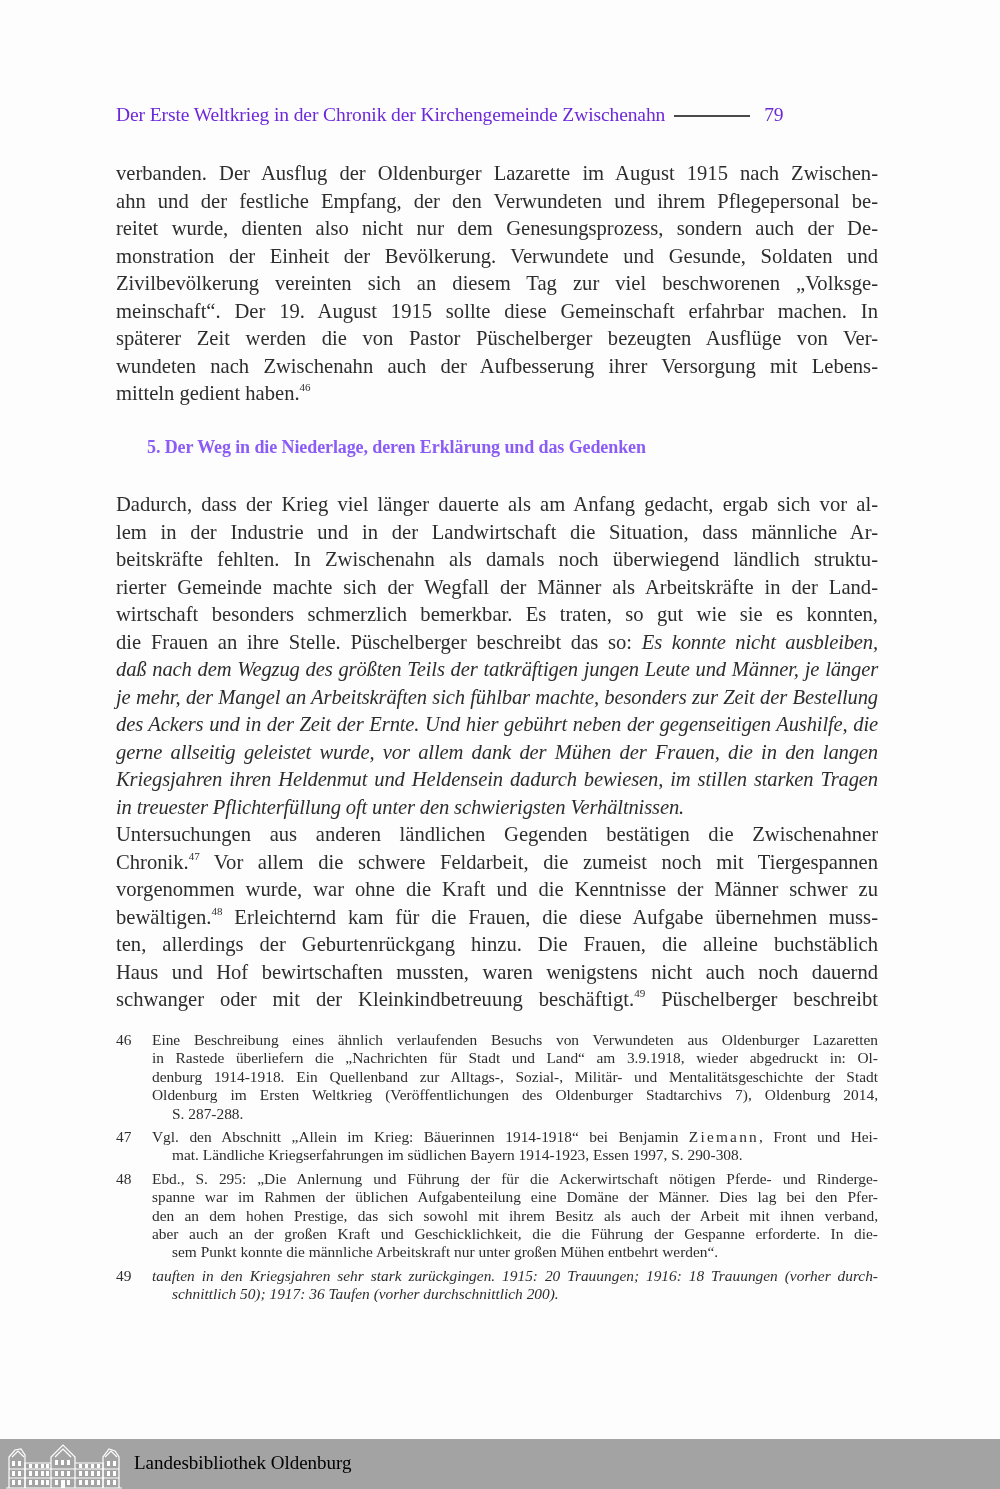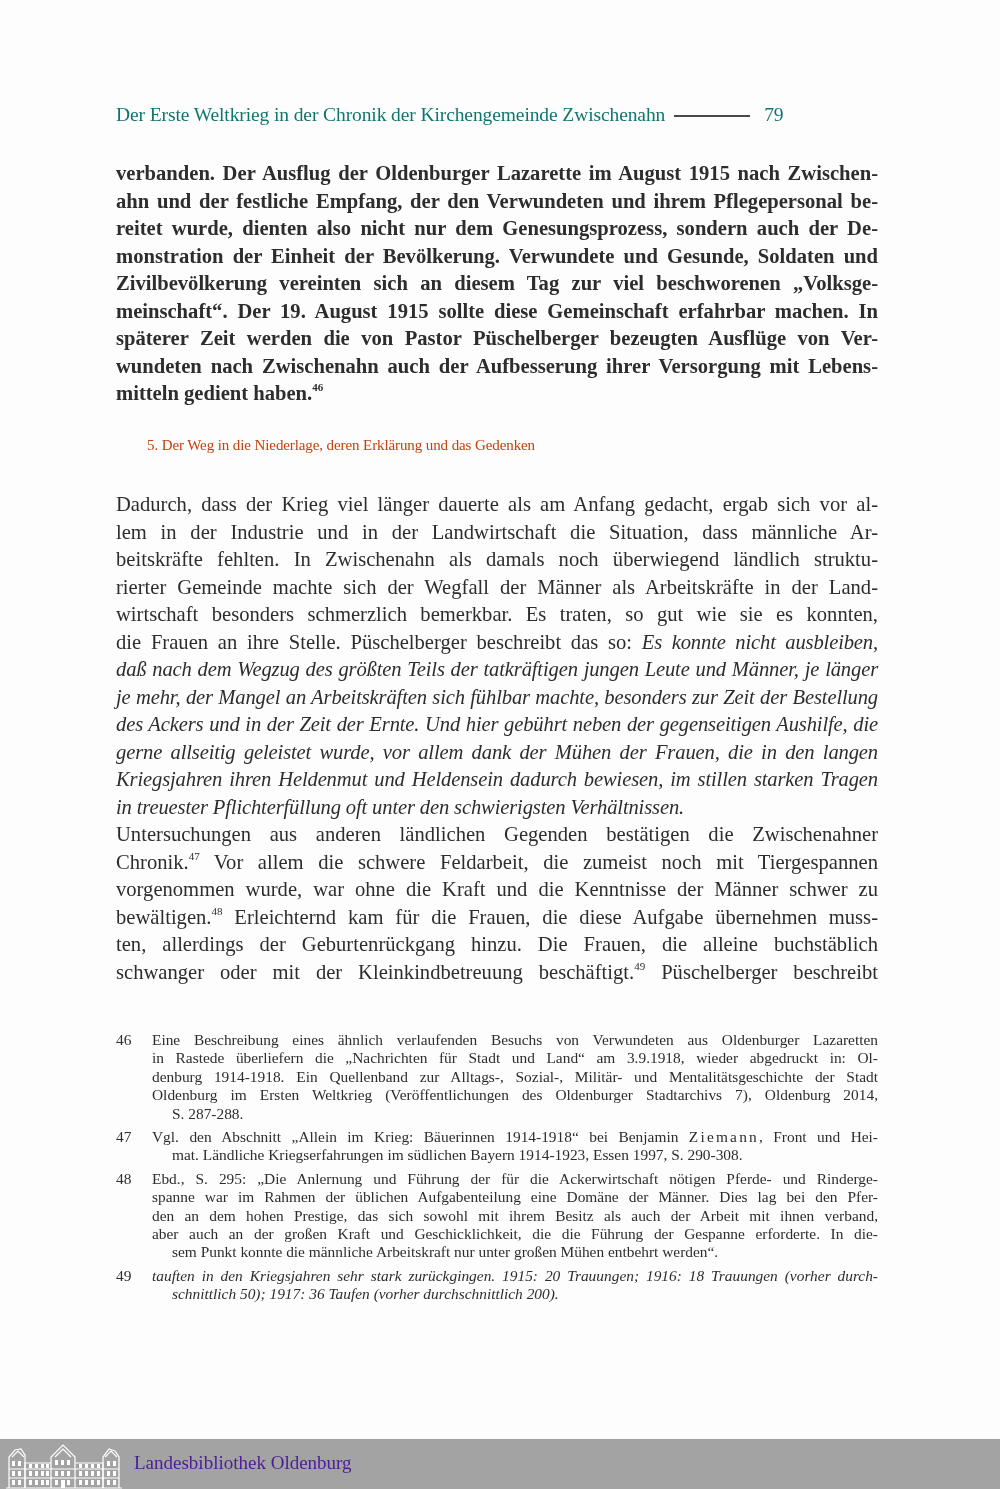--- a/index.html
+++ b/index.html
@@ -24,21 +24,21 @@
   }
   .running-head {
     position: absolute;
     left: 116px;
     top: 100px;
     width: 762px;
     height: 30px;
     display: flex;
     align-items: center;
     font-size: 19.5px;
-    color: #0f766e;
+    color: #6d28d9;
     letter-spacing: -0.1px;
     white-space: nowrap;
   }
   .running-head .rh-title { flex: none; }
   .running-head .rh-rule {
     flex: none;
     width: 76px;
     height: 1.5px;
     background: #4a4a4a;
     margin-left: 9px;
@@ -71,29 +71,30 @@
   }
   .body-text em {
     font-style: italic;
     letter-spacing: -0.15px;
   }
   sup {
     font-size: 11px;
     vertical-align: 9px;
     line-height: 0;
   }
-  .block1 { top: 160px; font-weight: bold; }
+  .block1 { top: 160px; }
   .section-heading {
     position: absolute;
     left: 147px;
     top: 437px;
-    font-size: 15px;
-    color: #c2410c;
+    font-size: 18px;
+    color: #8b5cf6;
     white-space: nowrap;
     letter-spacing: -0.1px;
+    font-weight: bold;
   }
   .block2 { top: 491px; }
 
   .footnotes {
     position: absolute;
     left: 116px;
     top: 1031px;
     width: 762px;
     font-size: 15.4px;
     line-height: 18.4px;
@@ -133,21 +134,21 @@
     left: 5px;
     top: 2px;
     width: 118px;
     height: 48px;
   }
   .footer-name {
     position: absolute;
     left: 134px;
     top: 13px;
     font-size: 19px;
-    color: #4c1d95;
+    color: #000000;
     white-space: nowrap;
     text-align: right;
   }
 </style>
 </head>
 <body>
 
 <div class="page">
 
   <div class="running-head">
@@ -181,20 +182,21 @@
     <span class="line"><em>je mehr, der Mangel an Arbeitskräften sich fühlbar machte, besonders zur Zeit der Bestellung</em></span>
     <span class="line"><em>des Ackers und in der Zeit der Ernte. Und hier gebührt neben der gegenseitigen Aushilfe, die</em></span>
     <span class="line"><em>gerne allseitig geleistet wurde, vor allem dank der Mühen der Frauen, die in den langen</em></span>
     <span class="line"><em>Kriegsjahren ihren Heldenmut und Heldensein dadurch bewiesen, im stillen starken Tragen</em></span>
     <span class="line last"><em>in treuester Pflichterfüllung oft unter den schwierigsten Verhältnissen.</em></span>
     <span class="line"><span>Untersuchungen aus anderen ländlichen Gegenden bestätigen die Zwischenahner</span></span>
     <span class="line"><span>Chronik.</span><sup>47</sup><span> Vor allem die schwere Feldarbeit, die zumeist noch mit Tiergespannen</span></span>
     <span class="line"><span>vorgenommen wurde, war ohne die Kraft und die Kenntnisse der Männer schwer zu</span></span>
     <span class="line"><span>bewältigen.</span><sup>48</sup><span> Erleichternd kam für die Frauen, die diese Aufgabe übernehmen muss-</span></span>
     <span class="line"><span>ten, allerdings der Geburtenrückgang hinzu. Die Frauen, die alleine buchstäblich</span></span>
+    <span class="line"><span>Haus und Hof bewirtschaften mussten, waren wenigstens nicht auch noch dauernd</span></span>
     <span class="line"><span>schwanger oder mit der Kleinkindbetreuung beschäftigt.</span><sup>49</sup><span> Püschelberger beschreibt</span></span>
   </div>
 
   <div class="footnotes">
     <div class="fn">
       <span class="fn-num">46</span>
       <span class="fn-line">Eine Beschreibung eines ähnlich verlaufenden Besuchs von Verwundeten aus Oldenburger Lazaretten</span>
       <span class="fn-line">in Rastede überliefern die „Nachrichten für Stadt und Land“ am 3.9.1918, wieder abgedruckt in: Ol-</span>
       <span class="fn-line">denburg 1914-1918. Ein Quellenband zur Alltags-, Sozial-, Militär- und Mentalitätsgeschichte der Stadt</span>
       <span class="fn-line">Oldenburg im Ersten Weltkrieg (Veröffentlichungen des Oldenburger Stadtarchivs 7), Oldenburg 2014,</span>

